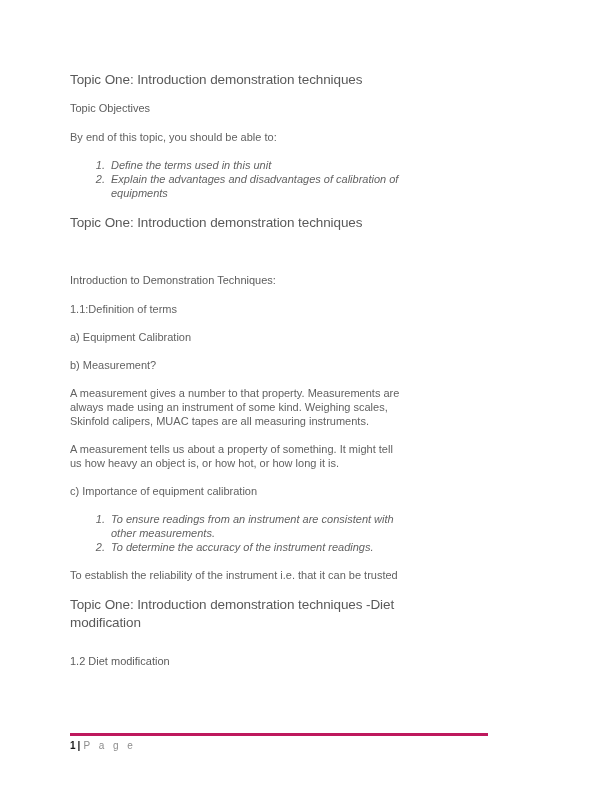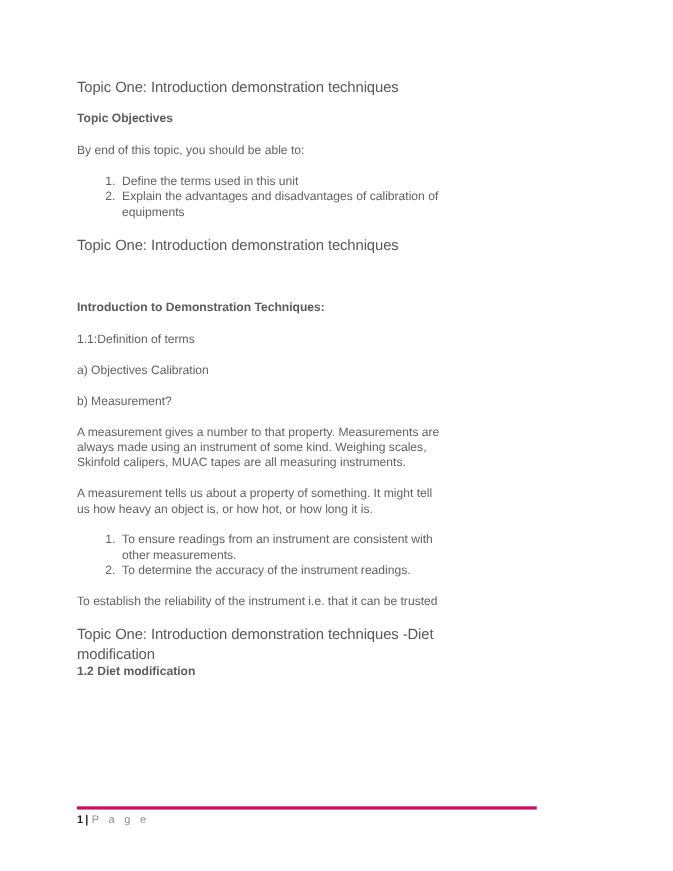--- a/index.html
+++ b/index.html
@@ -23,40 +23,41 @@
   h1.doc-heading {
     font-size: 13.5px;
     font-weight: 400;
     line-height: 18px;
     margin: 0 0 12px 0;
     color: #595959;
     letter-spacing: -0.1px;
   }
   h2.doc-subheading {
     font-size: 11px;
-    font-weight: 700;
+    font-weight: 400;
     line-height: 14px;
     margin: 0 0 15px 0;
     color: #5c5c5c;
   }
   p.doc-paragraph {
     margin: 0 16px 14px 0;
   }
   ol.doc-list {
     margin: 0 0 14px 0;
     padding: 0 0 0 38px;
+    font-style: italic;
   }
   ol.doc-list li {
     margin: 0;
     padding-left: 3px;
   }
   .mb-13 { margin-bottom: 13px; }
   .mb-9  { margin-bottom: 9px; }
   h1#heading-2 { margin-bottom: 41px; }
-  h1#heading-3 { margin-bottom: 0; }
+  h1#heading-3 { margin-bottom: 22px; }
   .page-footer {
     position: absolute;
     left: 70px;
     top: 733px;
     width: 473px;
     border-top: 3px solid #be185d;
     padding-top: 3px;
     font-size: 10px;
     line-height: 13px;
     white-space: nowrap;
@@ -90,30 +91,31 @@
     <li>Define the terms used in this unit</li>
     <li>Explain the advantages and disadvantages of calibration of equipments</li>
   </ol>
 
   <h1 class="doc-heading" id="heading-2">Topic One: Introduction demonstration techniques</h1>
 
   <h2 class="doc-subheading">Introduction to Demonstration Techniques:</h2>
 
   <p class="doc-paragraph">1.1:Definition of terms</p>
 
-  <p class="doc-paragraph">a) Objectives Calibration</p>
+  <p class="doc-paragraph">a) Equipment Calibration</p>
 
 
   <p class="doc-paragraph">b) Measurement?</p>
 
   <p class="doc-paragraph">A measurement gives a number to that property. Measurements are always made using an instrument of some kind. Weighing scales, Skinfold calipers, MUAC tapes are all measuring instruments.</p>
 
   <p class="doc-paragraph">A measurement tells us about a property of something. It might tell us how heavy an object is, or how hot, or how long it is.</p>
 
 
+  <p class="doc-paragraph mb-9">c) Importance of equipment calibration</p>
 
   <ol class="doc-list mb-13">
     <li>To ensure readings from an instrument are consistent with other measurements.</li>
     <li>To determine the accuracy of the instrument readings.</li>
   </ol>
 
   <p class="doc-paragraph mb-13">To establish the reliability of the instrument i.e. that it can be trusted</p>
 
   <h1 class="doc-heading" id="heading-3">Topic One: Introduction demonstration techniques -Diet modification</h1>
 

